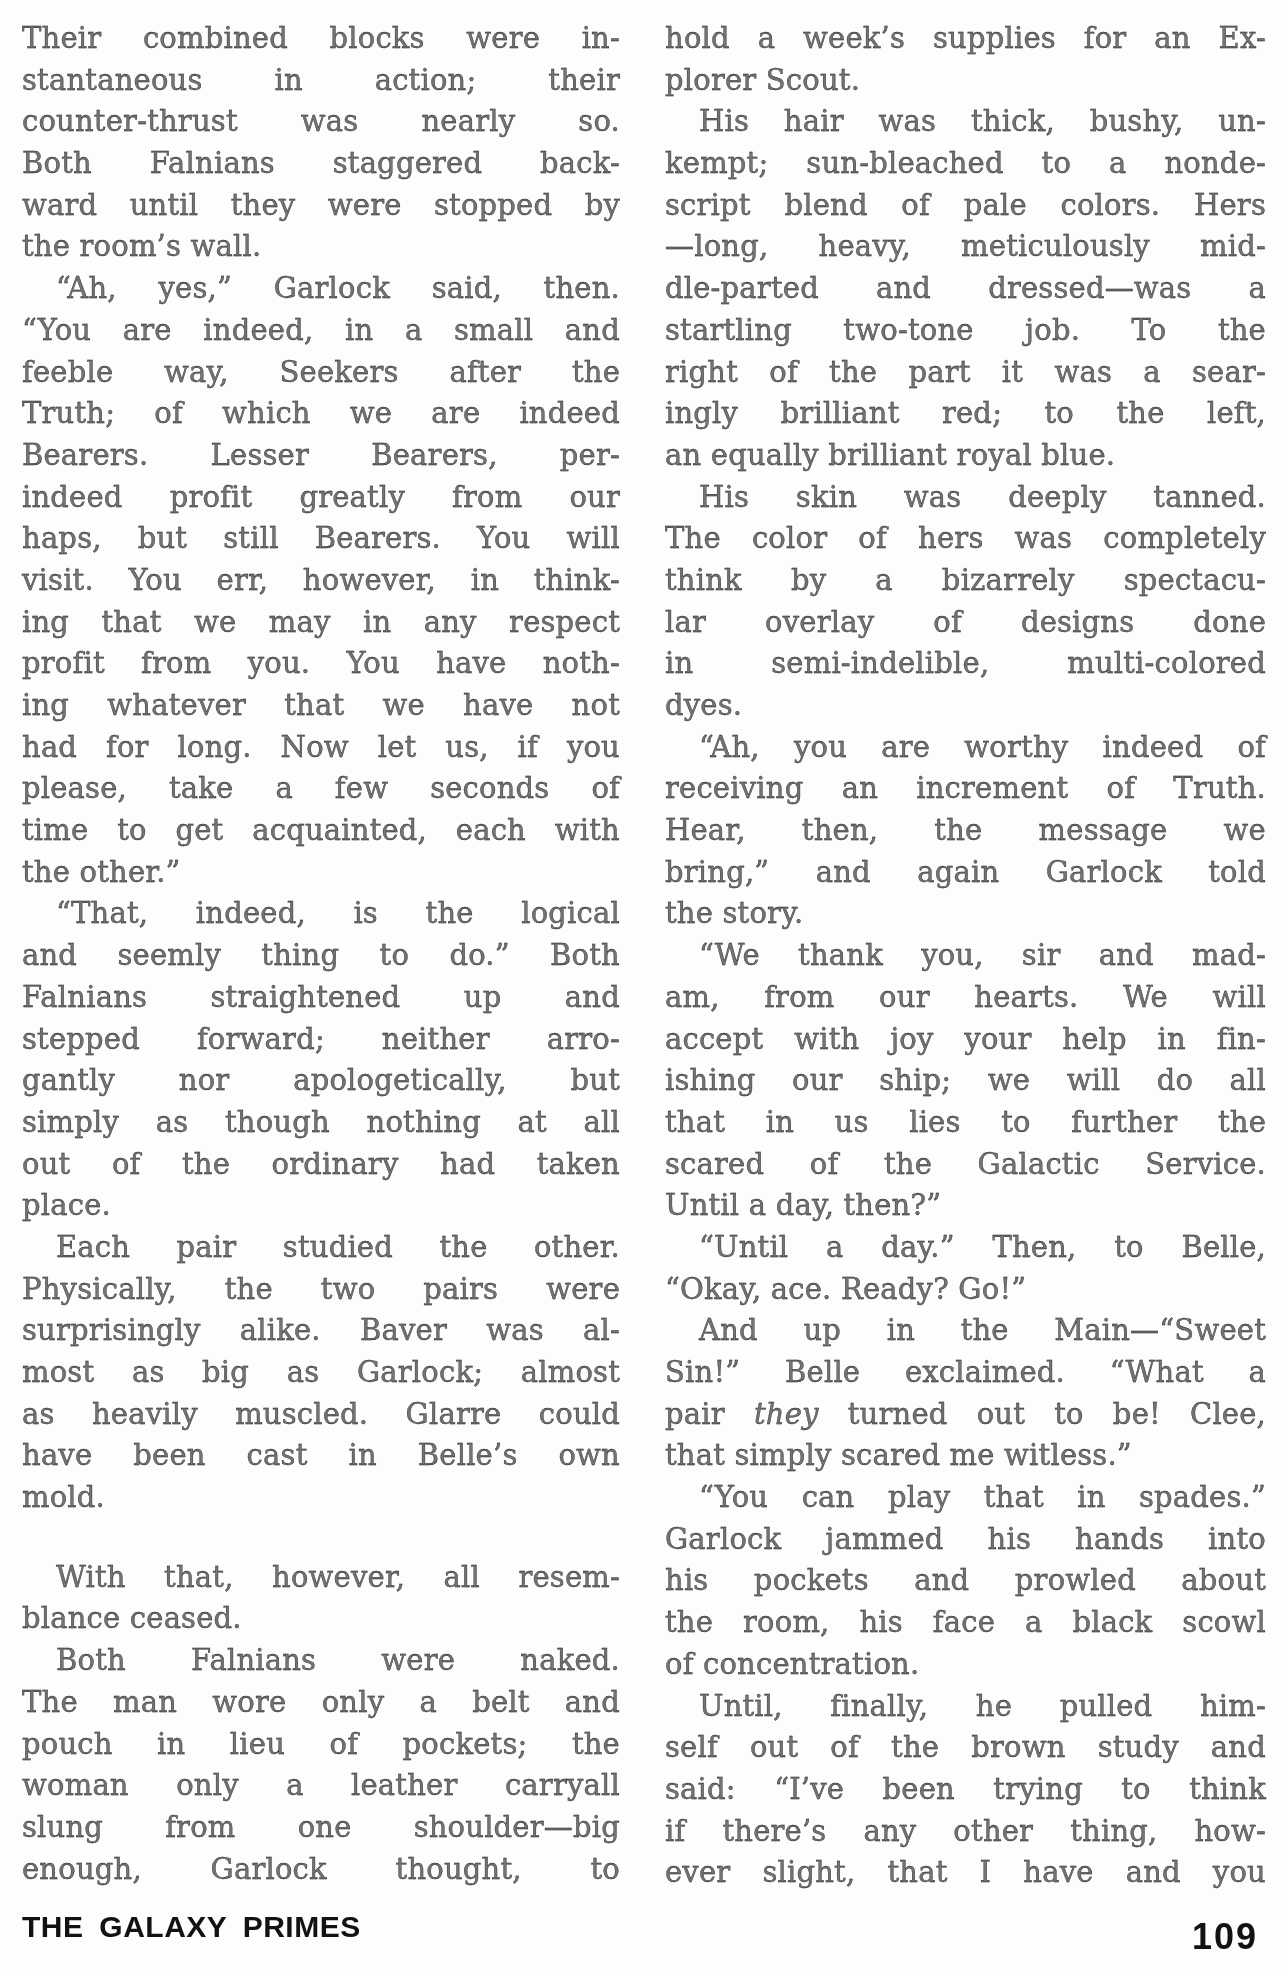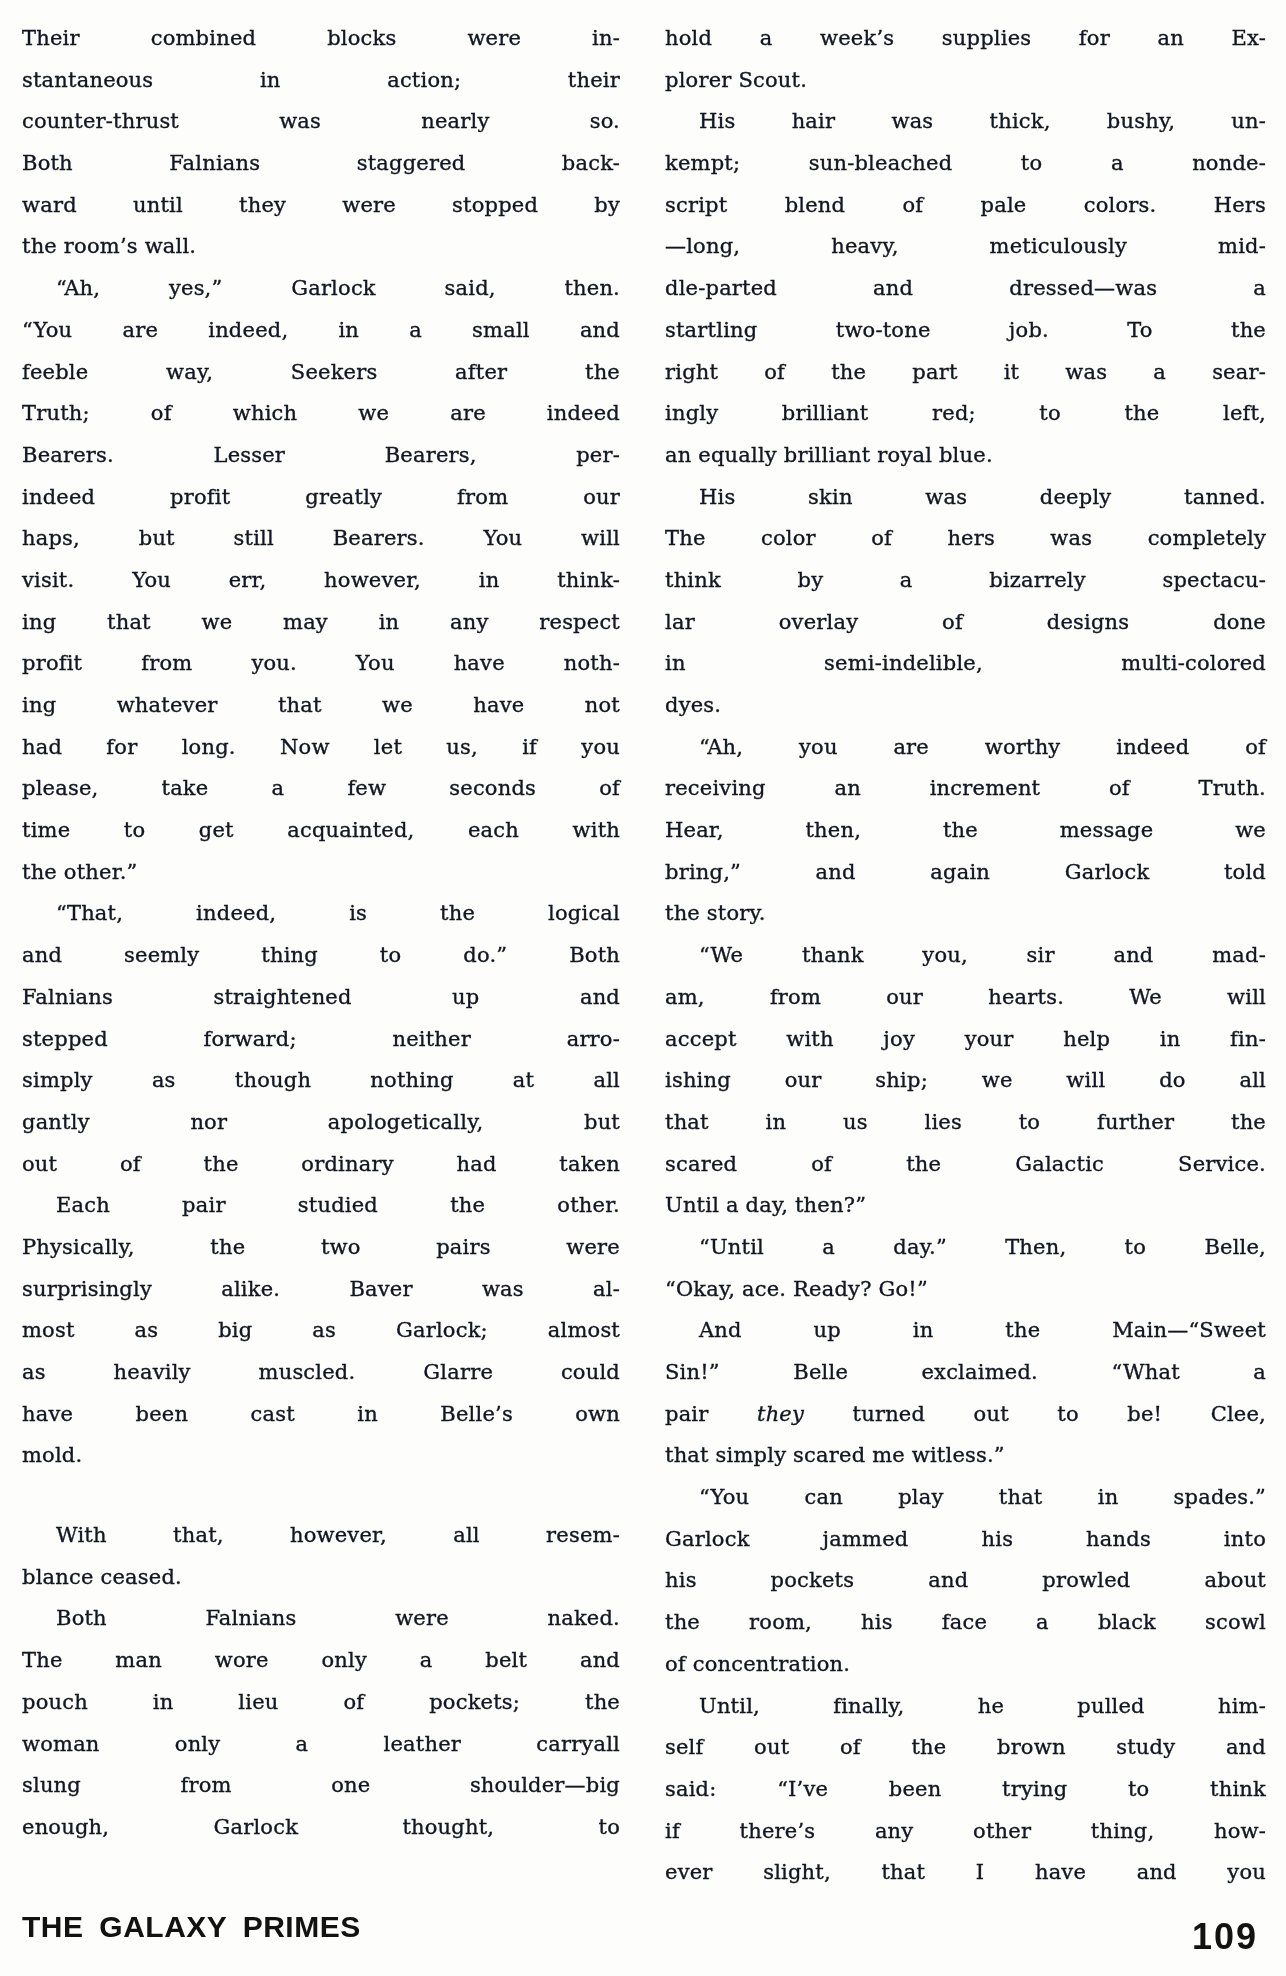--- a/index.html
+++ b/index.html
@@ -11,23 +11,23 @@
   }
   .page {
     position: relative;
     width: 1286px; height: 1976px;
     background: #fdfdfb;
     overflow: hidden;
   }
   .column {
     position: absolute;
     top: 18px;
-    font-size: 21px;
+    font-size: 29px;
     line-height: 41.7px;
-    color: #0f172a;
+    color: #737373;
     -webkit-text-stroke: 0.35px #131313;
     letter-spacing: 0.2px;
   }
   .column-left  { left: 22px;  width: 598px; }
   .column-right { left: 665px; width: 601px; }
   .paragraph { margin: 0; padding: 0; }
   .paragraph.gap-before { margin-top: 38px; }
   .line {
     text-align: justify;
     text-align-last: justify;
@@ -86,23 +86,24 @@
         <div class="line">had for long. Now let us, if you</div>
         <div class="line">please, take a few seconds of</div>
         <div class="line">time to get acquainted, each with</div>
         <div class="line para-end">the other.”</div>
       </div>
       <div class="paragraph">
         <div class="line indent">“That, indeed, is the logical</div>
         <div class="line">and seemly thing to do.” Both</div>
         <div class="line">Falnians straightened up and</div>
         <div class="line">stepped forward; neither arro-</div>
+        <div class="line">gantly nor apologetically, but</div>
         <div class="line">simply as though nothing at all</div>
-        <div class="line">gantly nor apologetically, but</div>
         <div class="line">out of the ordinary had taken</div>
+        <div class="line para-end">place.</div>
       </div>
       <div class="paragraph">
         <div class="line indent">Each pair studied the other.</div>
         <div class="line">Physically, the two pairs were</div>
         <div class="line">surprisingly alike. Baver was al-</div>
         <div class="line">most as big as Garlock; almost</div>
         <div class="line">as heavily muscled. Glarre could</div>
         <div class="line">have been cast in Belle’s own</div>
         <div class="line para-end">mold.</div>
       </div>

